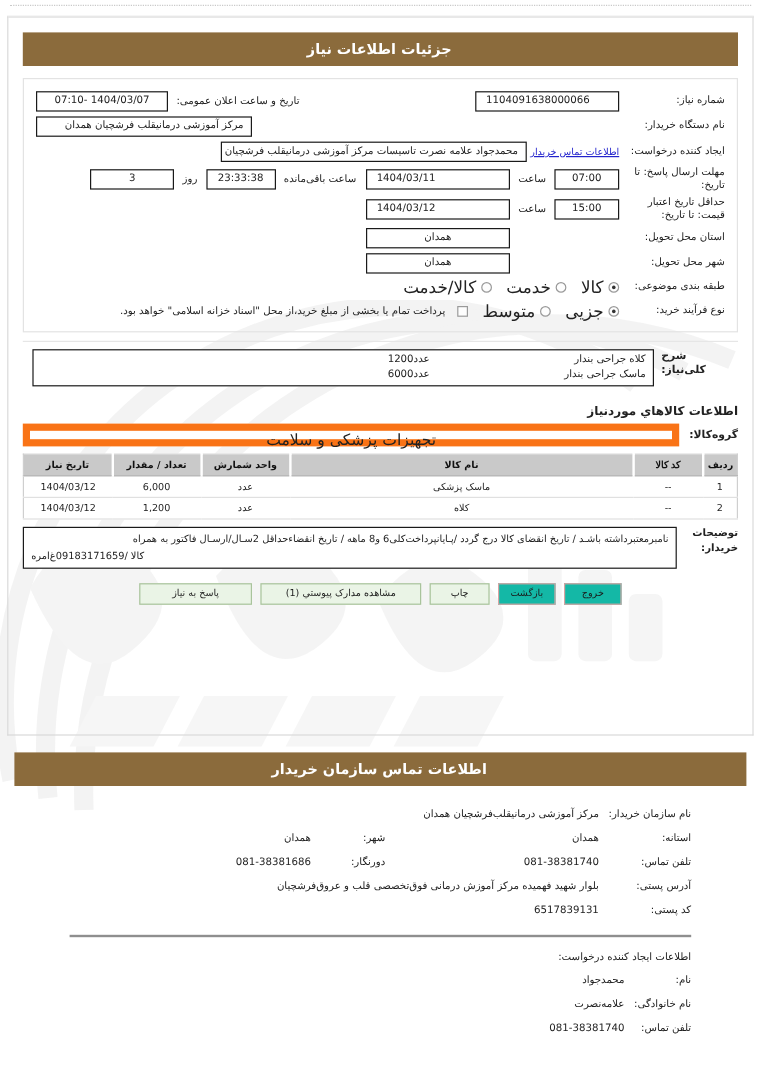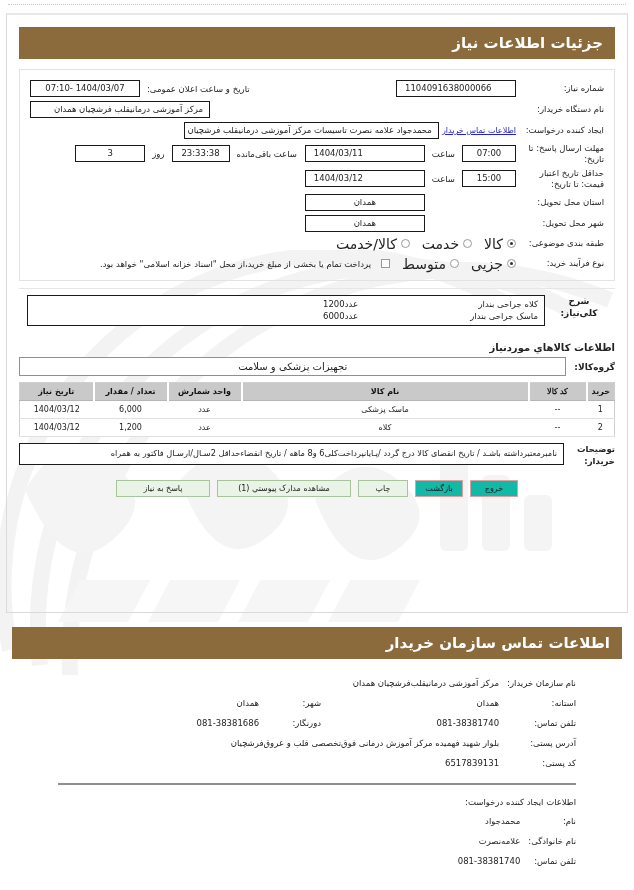--- a/index.html
+++ b/index.html
@@ -49,24 +49,24 @@
     height: 3px;
     margin: 4px 8px 0 8px;
     border-top: 1px dotted #c9c9c9;
   }
 
   
   .titlebar {
     background: #8b6b3c;
     color: #ffffff;
     font-weight: bold;
-    font-size: 15px;
+    font-size: 12px;
     padding: 7px 12px 7px 10px;
     margin: 12px 12px 0 12px;
-    text-align: right;
+    text-align: center;
     letter-spacing: .2px;
   }
 
   
   .card {
     margin: 10px 12px 0 12px;
     border: 1px solid #e3e3e3;
     background: transparent;
     padding: 8px 8px 6px 8px;
   }
@@ -125,42 +125,42 @@
     width: 9px; height: 9px; border: 1px solid #9a9a9a;
     background: #fdfdfd; display: inline-block; flex: none;
   }
   .opt-lab { font-size: 14px; margin-left: 8px; white-space: nowrap; }
   .note { font-size: 8.5px; margin-right: 6px; white-space: nowrap; }
 
   hr.sep { border: 0; border-top: 1px solid #e6e6e6; margin: 7px 0 4px 0; }
 
   
   .desc-wrap { display: flex; align-items: flex-start; justify-content: flex-end; gap: 6px; }
-  .desc-lbl { font-weight: bold; font-size: 9px; width: 56px; text-align: center; line-height: 1.4; }
+  .desc-lbl { font-weight: bold; font-size: 9px; width: 56px; text-align: left; line-height: 1.4; }
   .desc-box {
     border: 1px solid #1a1a1a; background: #fff;
     flex: 1; min-height: 30px; padding: 2px 6px;
     font-size: 8.5px; line-height: 1.5; text-align: right;
   }
   .desc-line { display: flex; justify-content: flex-start; gap: 90px; }
   .desc-name { min-width: 90px; }
   .desc-qty  { direction: ltr; text-align: left; }
 
   
   .sec-head {
     font-weight: bold; font-size: 10px;
     margin: 10px 12px 4px 12px; text-align: right;
   }
 
   .grp-row { display: flex; align-items: center; justify-content: flex-end; gap: 8px; margin: 0 0 6px 0; }
   .grp-lbl { font-weight: bold; font-size: 9px; }
   .grp-box {
-    border: 1px solid #f97316; background: #fff;
+    border: 6px solid #f97316; background: #fff;
     flex: 1; height: 19px; line-height: 17px;
-    padding: 0 8px; font-size: 10px; text-align: center;
+    padding: 0 8px; font-size: 13px; text-align: center;
   }
 
   
   table.goods {
     width: 100%; border-collapse: collapse;
     font-size: 8px; background: #fff;
     border: 1px solid #cfcfcf;
   }
   table.goods thead th {
     background: #c9c9c9;
@@ -399,21 +399,21 @@
 
     <div style="margin:0 12px">
       <div class="grp-row">
         <span class="grp-lbl">گروه‌کالا:</span>
         <div class="grp-box">تجهیزات پزشکی و سلامت</div>
       </div>
 
       <table class="goods">
         <thead>
           <tr>
-            <th class="c-radif">خرید</th>
+            <th class="c-radif">ردیف</th>
             <th class="c-code">کد کالا</th>
             <th class="c-name">نام کالا</th>
             <th class="c-unit">واحد شمارش</th>
             <th class="c-qty">تعداد / مقدار</th>
             <th class="c-date">تاریخ نیاز</th>
           </tr>
         </thead>
         <tbody>
           <tr>
             <td>1</td>
@@ -431,20 +431,21 @@
             <td class="ltr">1,200</td>
             <td class="ltr">1404/03/12</td>
           </tr>
         </tbody>
       </table>
 
       <div class="buyer-wrap">
         <div class="buyer-lbl">توضیحات خریدار:</div>
         <div class="buyer-box">
           <div>نامبرمعتبرداشته  باشـد / تاریخ  انقضای کالا درج گردد /پـایانپرداخت‌کلی6 و8 ماهه / تاریخ  انقضاءحداقل 2سـال/ارسـال  فاکتور به همراه</div>
+          <div class="l2">کالا /09183171659غ‌امره</div>
         </div>
       </div>
 
       <div class="btnbar">
         <div class="btn pink b-exit">خروج</div>
         <div class="btn pink b-back">بازگشت</div>
         <div class="btn green b-print">چاپ</div>
         <div class="btn green b-docs">مشاهده مدارک پیوستي (1)</div>
         <div class="btn green b-answer">پاسخ به نیاز</div>
       </div>

